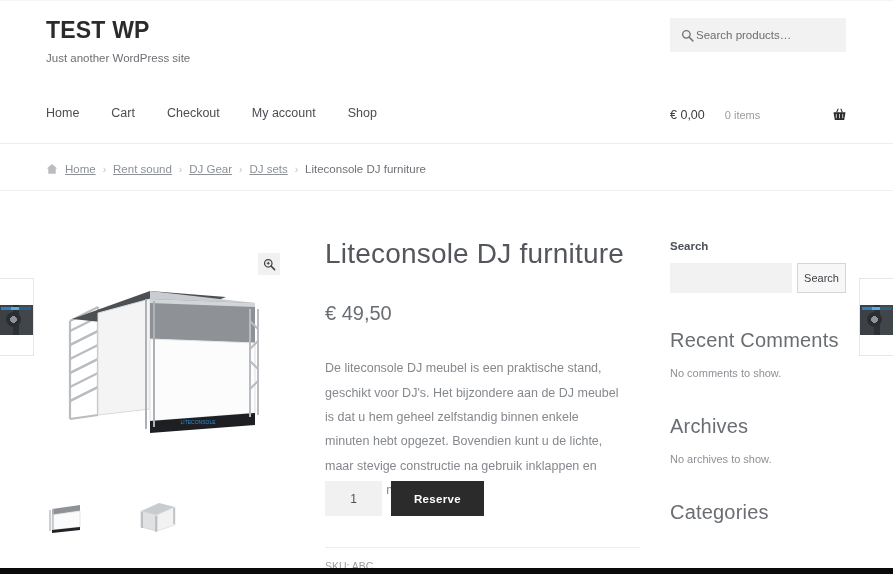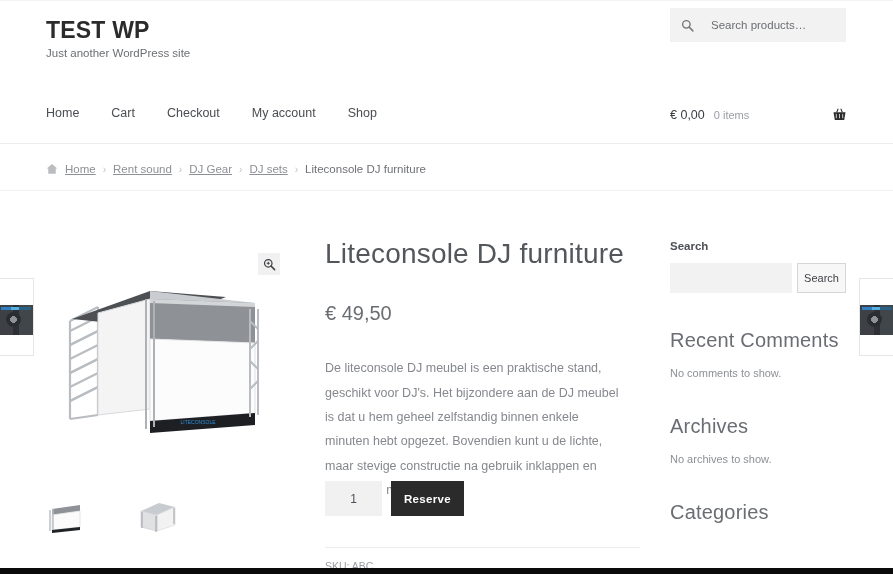--- a/index.html
+++ b/index.html
@@ -13,28 +13,28 @@
 
   .page { position: relative; width: 893px; height: 574px; background: #fff; overflow: hidden; }
   .topline { position:absolute; top:0; left:0; width:893px; height:1px; background:#f4f4f4; }
 
   
   .site-header { position: absolute; top: 18px; left: 46px; }
   .site-title {
     font-size: 23px; font-weight: bold; color: #2b2b2b;
     letter-spacing: 0.2px; line-height: 1.1;
   }
-  .site-tagline { font-size: 11.5px; color: #6c6f73; margin-top: 4px; }
+  .site-tagline { font-size: 11.5px; color: #6c6f73; margin-top: 9px; }
 
   
   .header-search {
-    position: absolute; top: 8px; left: 670px;
+    position: absolute; top: 18px; left: 670px;
     width: 176px; height: 34px;
     background: #f2f2f2;
-    display: flex; align-items: center; padding: 0 11px; gap: 17px;
+    display: flex; align-items: center; padding: 0 11px; gap: 2px;
   }
   .header-search .mag { width: 13px; height: 13px; flex: 0 0 auto; opacity: .75; }
   .header-search-input {
     border: 0; outline: 0; background: transparent;
     font-family: "Liberation Sans", sans-serif;
     font-size: 11.5px; color: #5e6166; width: 100%;
   }
   .header-search-input::placeholder { color: #6b6e73; opacity: 1; }
 
   
@@ -47,21 +47,21 @@
     margin-right: 32px; white-space: nowrap;
   }
   .nav-item:last-child { margin-right: 8px; }
 
   
   .cart-summary {
     position: absolute; top: 107px; left: 670px;
     width: 177px; display: flex; align-items: center;
   }
   .cart-amount { font-size: 12.5px; color: #3a3d42; }
-  .cart-count { font-size: 11px; color: #9a9da1; margin-left: 9px; }
+  .cart-count { font-size: 11px; color: #9a9da1; margin-left: 20px; }
   .cart-icon { margin-left: auto; width: 15px; height: 15px; }
 
   .header-rule { position: absolute; top: 143px; left: 0; width: 893px; height: 1px; background: #ededed; }
 
   
   .breadcrumb {
     position: absolute; top: 163px; left: 46px;
     display: flex; align-items: center; font-size: 11.5px; color: #8d9095;
   }
   .bc-home-icon { width: 12px; height: 12px; margin-right: 7px; opacity: .6; }
@@ -122,21 +122,21 @@
     color: #85888d; width: 296px;
   }
 
   .cart-form { position: absolute; top: 481px; left: 325px; display: flex; align-items: stretch; }
   .qty-input {
     width: 57px; height: 35px; background: #f1f1f1; border: 0; outline: 0;
     text-align: center; font-family: "Liberation Sans", sans-serif;
     font-size: 12px; color: #4d5056;
   }
   .reserve-btn {
-    margin-left: 9px; height: 35px; padding: 0 13px;
+    margin-left: 9px; height: 35px; padding: 0 23px;
     background: #2b2b2b; color: #ffffff; border: 0; cursor: pointer;
     font-family: "Liberation Sans", sans-serif;
     font-size: 11.5px; font-weight: bold; letter-spacing: .3px;
   }
   .summary-rule { position: absolute; top: 547px; left: 325px; width: 315px; height: 1px; background: #ededed; }
   .sku { position: absolute; top: 560px; left: 325px; font-size: 10.5px; color: #9a9da1; }
 
   
   .sidebar { position: absolute; top: 240px; left: 670px; width: 177px; }
   .widget-title-small { font-size: 11.5px; font-weight: bold; color: #4d5056; }

